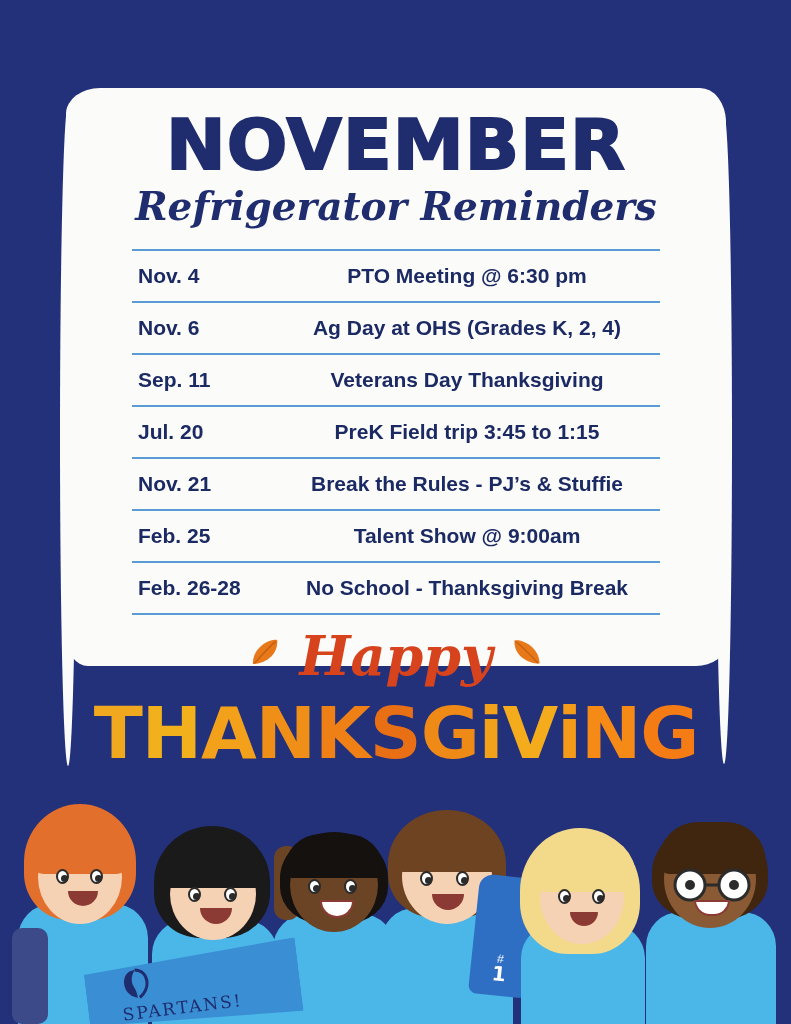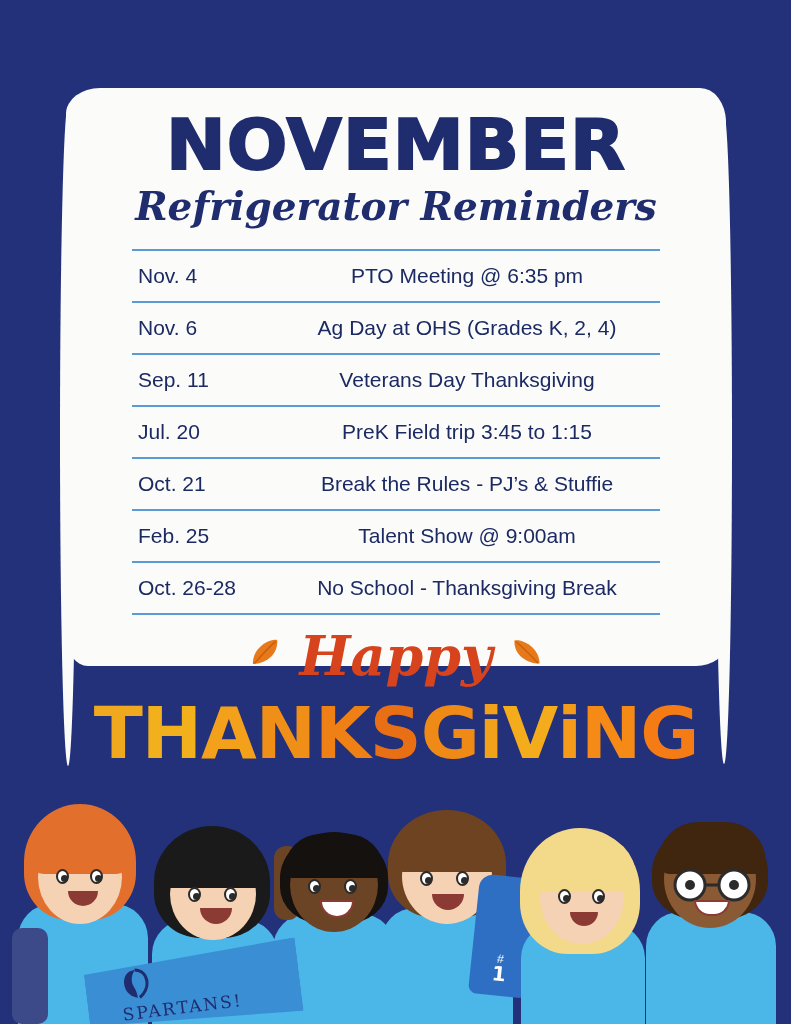--- a/index.html
+++ b/index.html
@@ -73,20 +73,21 @@
     border-collapse: collapse;
   }
   #events tr { height: 52px; }
   #events td {
     border-top: 2px solid #5b9bd5;
     border-bottom: 2px solid #5b9bd5;
     font-size: 21px;
     color: #1c2a63;
     padding: 0;
     vertical-align: middle;
+    font-weight: bold;
   }
   #events tr + tr td { border-top: none; }
   #events td.date {
     width: 150px;
     padding-left: 6px;
     text-align: left;
   }
   #events td.desc {
     text-align: center;
     padding-right: 8px;
@@ -206,44 +207,44 @@
 
   <div id="sheet">
 
     <h1 class="title-month">NOVEMBER</h1>
     <h2 class="title-sub">Refrigerator Reminders</h2>
 
     <table id="events">
       <tbody>
         <tr>
           <td class="date">Nov. 4</td>
-          <td class="desc">PTO Meeting @ 6:35 pm</td>
+          <td class="desc">PTO Meeting @ 6:30 pm</td>
         </tr>
         <tr>
           <td class="date">Nov. 6</td>
           <td class="desc">Ag Day at OHS (Grades K, 2, 4)</td>
         </tr>
         <tr>
           <td class="date">Sep. 11</td>
           <td class="desc">Veterans Day Thanksgiving</td>
         </tr>
         <tr>
           <td class="date">Jul. 20</td>
           <td class="desc">PreK Field trip 3:45 to 1:15</td>
         </tr>
         <tr>
-          <td class="date">Oct. 21</td>
+          <td class="date">Nov. 21</td>
           <td class="desc">Break the Rules - PJ’s &amp; Stuffie</td>
         </tr>
         <tr>
           <td class="date">Feb. 25</td>
           <td class="desc">Talent Show @ 9:00am</td>
         </tr>
         <tr>
-          <td class="date">Oct. 26-28</td>
+          <td class="date">Feb. 26-28</td>
           <td class="desc">No School  - Thanksgiving Break</td>
         </tr>
       </tbody>
     </table>
 
     <div id="happy-wrap">
       <svg class="leaf left" viewBox="0 0 40 26">
         <path d="M2 22 C8 2 32 0 38 4 C34 22 14 26 2 22 Z" fill="#e8791b"></path>
         <path d="M4 22 C14 16 28 8 36 5" stroke="#c4600f" stroke-width="1.6" fill="#e8791b"></path>
       </svg>

